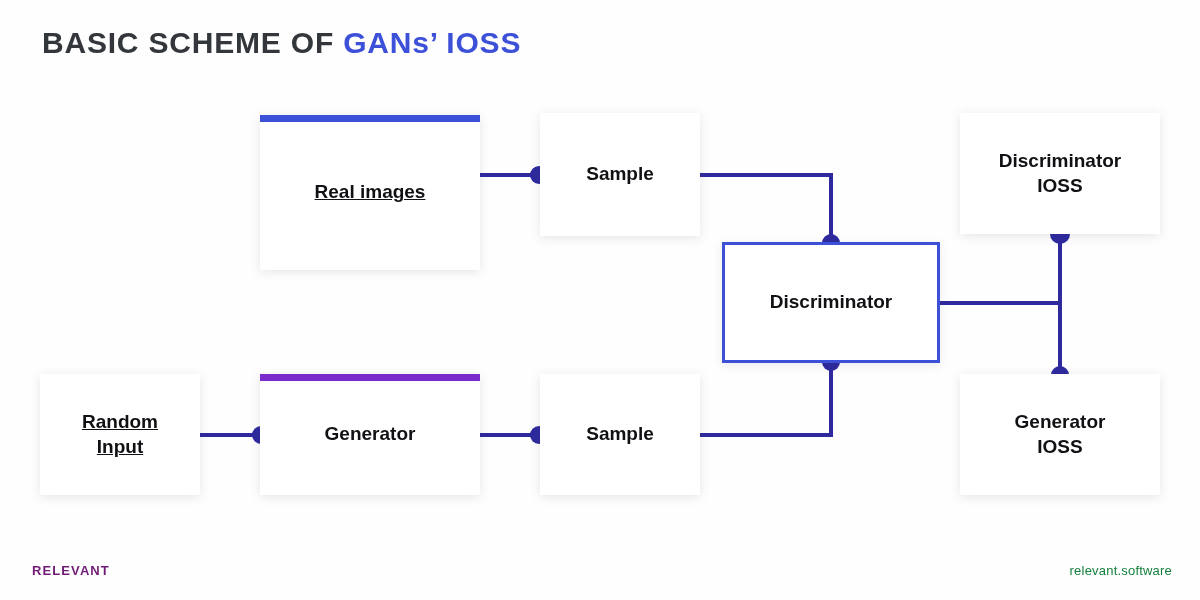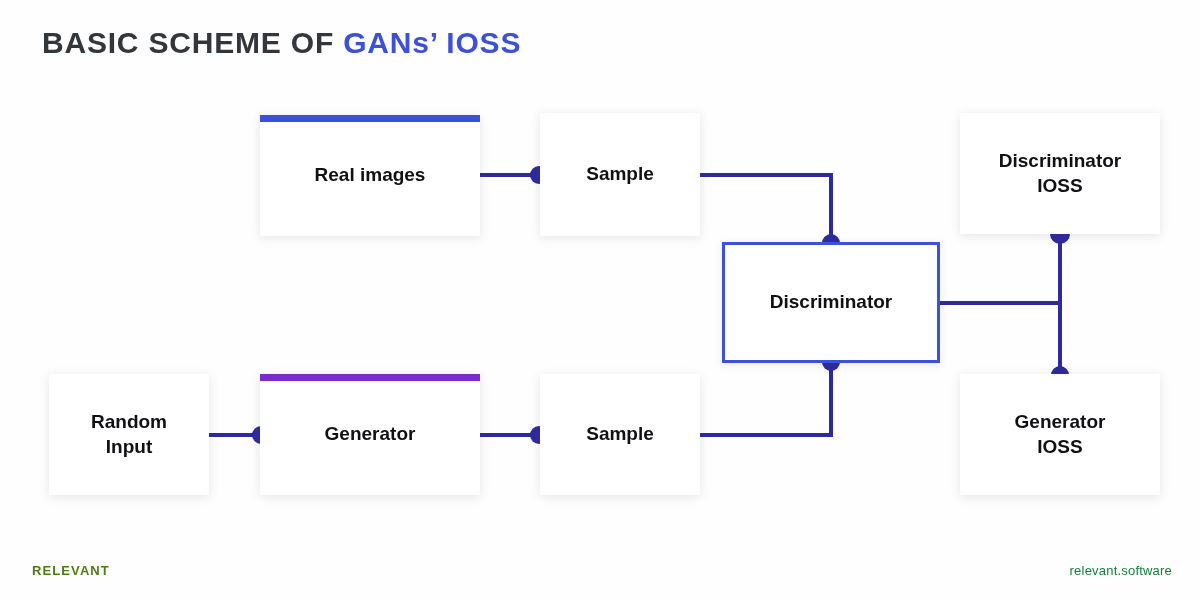--- a/index.html
+++ b/index.html
@@ -65,35 +65,35 @@
   .topbar.blue   { background: #3d50d8; }
   .topbar.purple { background: #7a2bcb; }
 
   .card-outlined {
     background: #ffffff;
     border: 3px solid #3d50d8;
     box-shadow: 0 2px 9px rgba(60,60,90,0.10);
   }
 
   
-  #card-real-images   { left: 260px; top: 115px; width: 220px; height: 121px; font-size: 19px; }
+  #card-real-images   { left: 260px; top: 115px; width: 220px; height: 155px; font-size: 19px; text-decoration: underline; }
   #card-sample-real   { left: 540px; top: 113px; width: 160px; height: 123px; font-size: 19px; }
   #card-discriminator { left: 722px; top: 242px; width: 218px; height: 121px; font-size: 19px; }
   #card-disc-loss     { left: 960px; top: 113px; width: 200px; height: 121px; font-size: 19px; }
-  #card-random-input  { left: 49px;  top: 374px; width: 160px; height: 121px; font-size: 19px; }
+  #card-random-input  { left: 40px;  top: 374px; width: 160px; height: 121px; font-size: 19px; text-decoration: underline; }
   #card-generator     { left: 260px; top: 374px; width: 220px; height: 121px; font-size: 19px; }
   #card-sample-fake   { left: 540px; top: 374px; width: 160px; height: 121px; font-size: 19px; }
   #card-gen-loss      { left: 960px; top: 374px; width: 200px; height: 121px; font-size: 19px; }
 
   
   .footer-text {
     position: absolute;
     bottom: 22px;
     font-size: 13px;
-    color: #4d7c0f;
+    color: #701a75;
   }
   #footer-brand {
     left: 32px;
     font-weight: bold;
     letter-spacing: 1.1px;
   }
   #footer-site {
     right: 28px;
     letter-spacing: 0.2px;
     color: #15803d;

